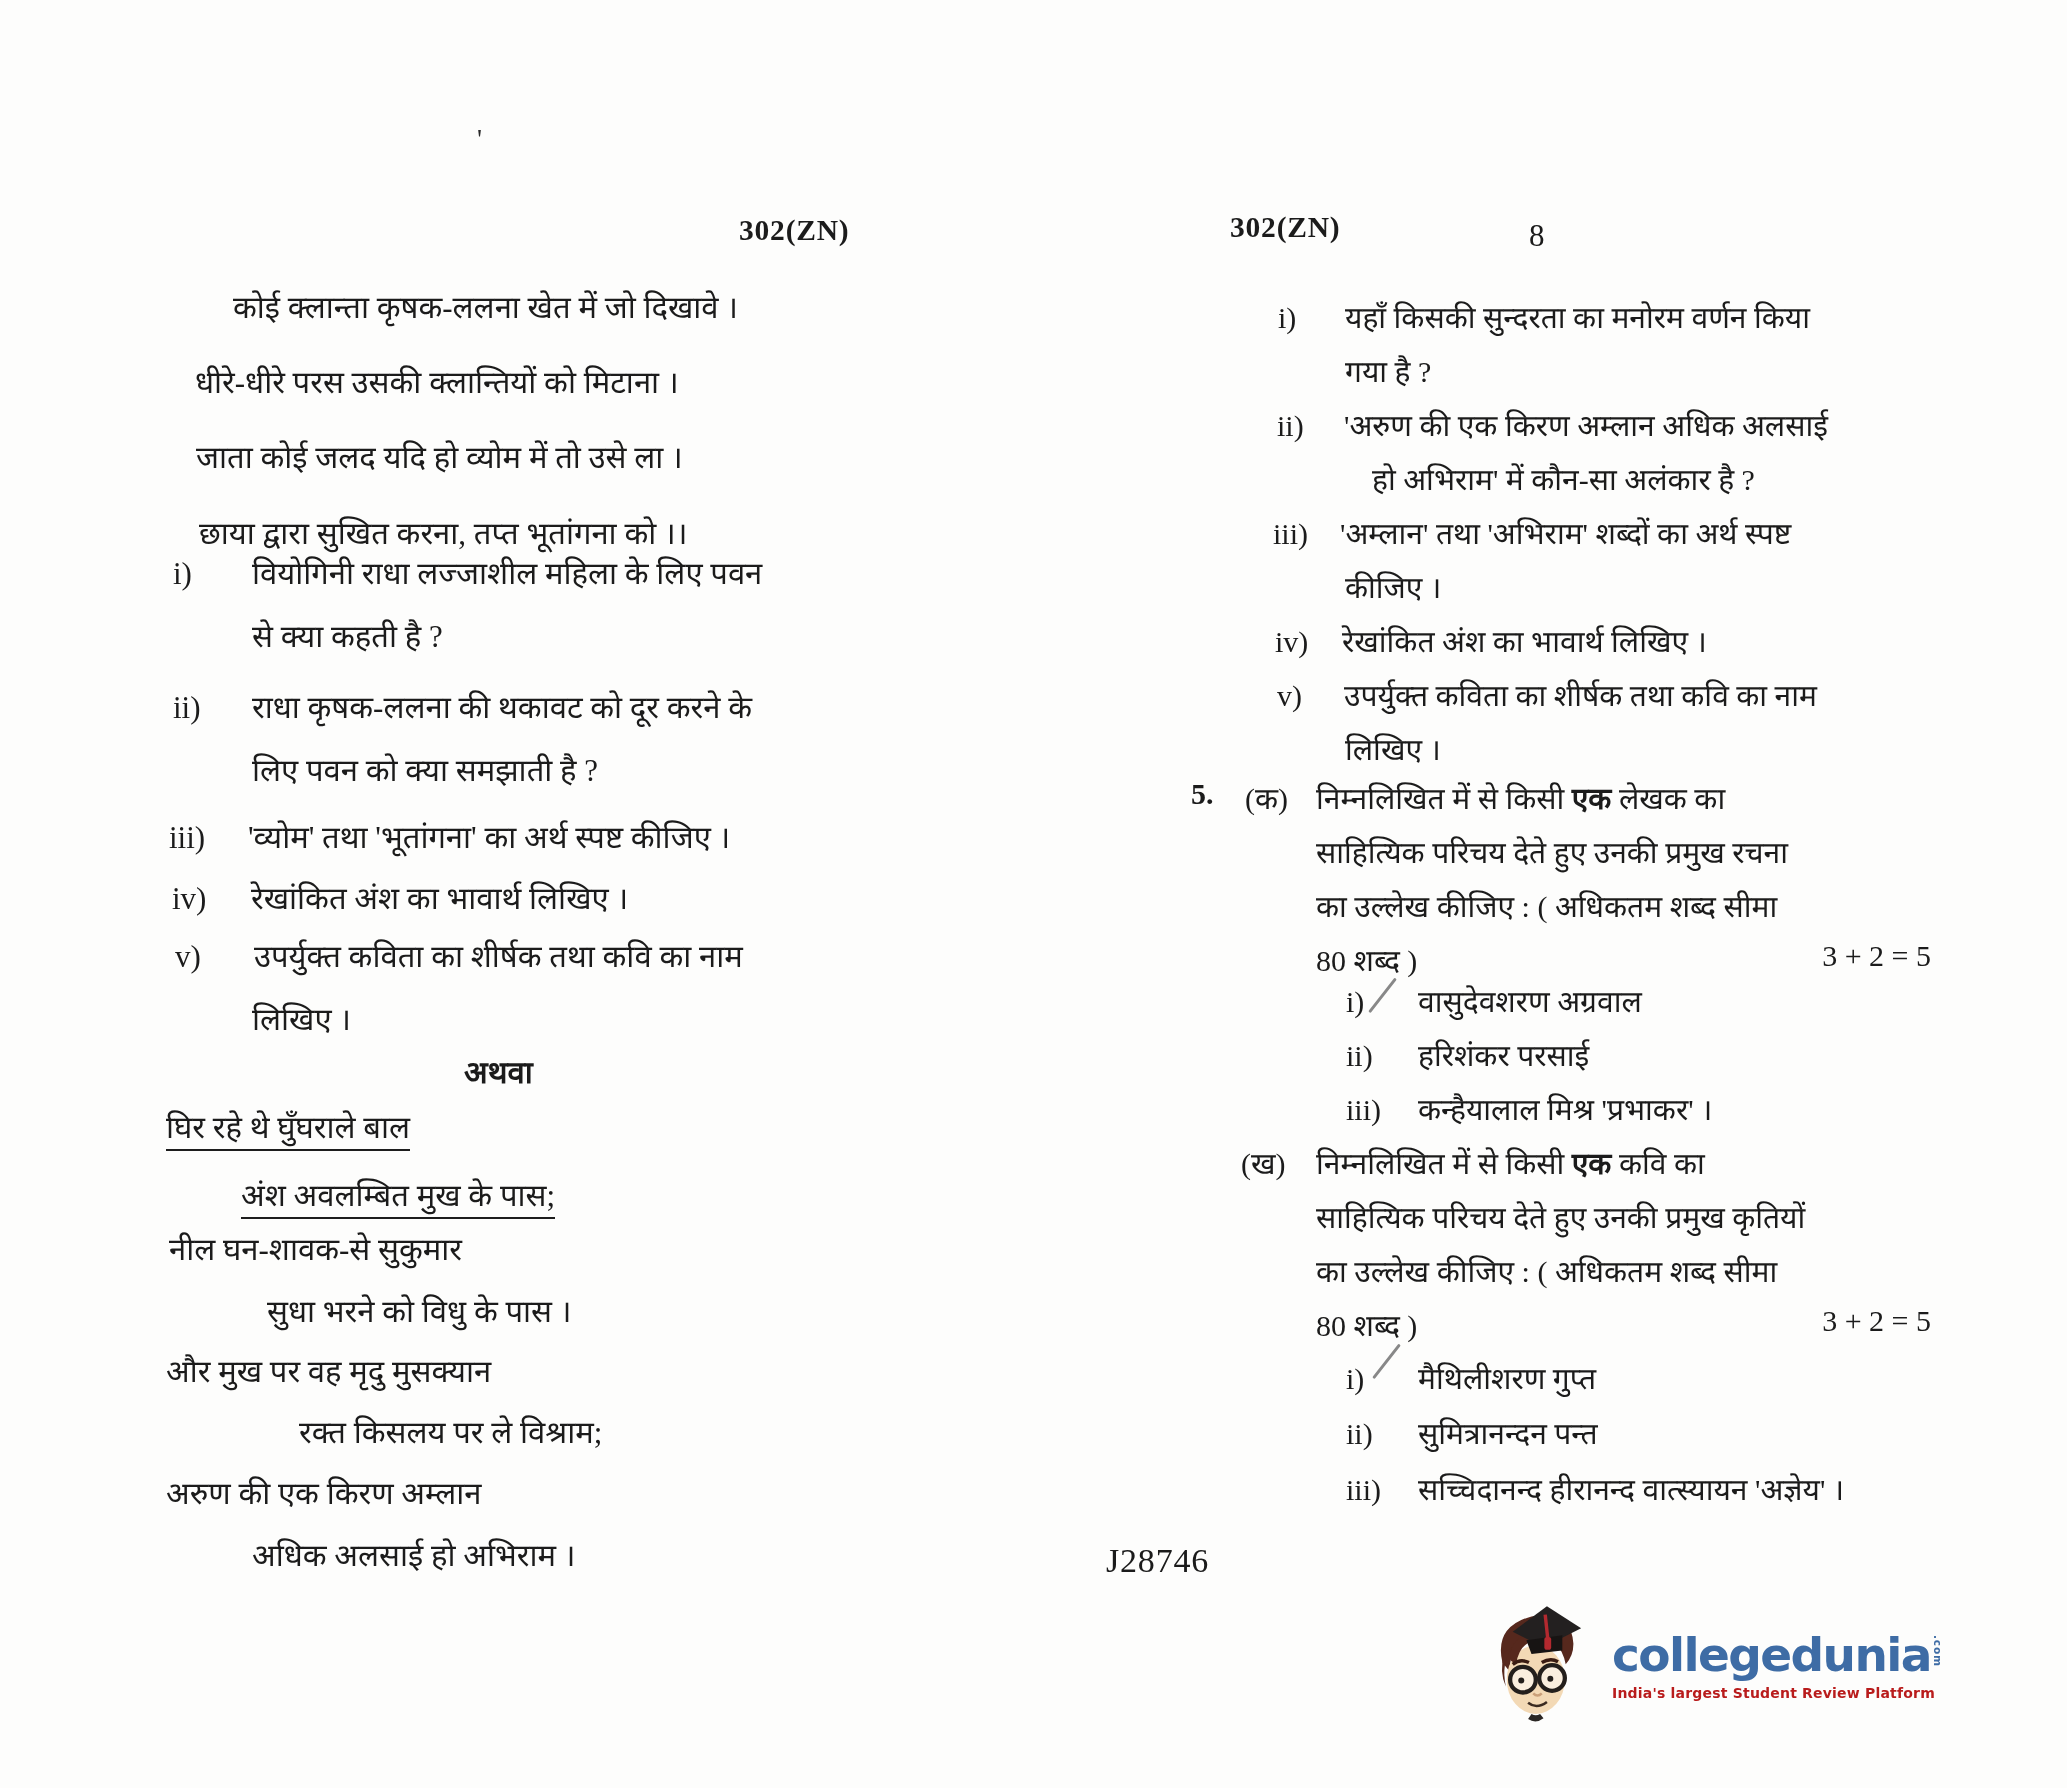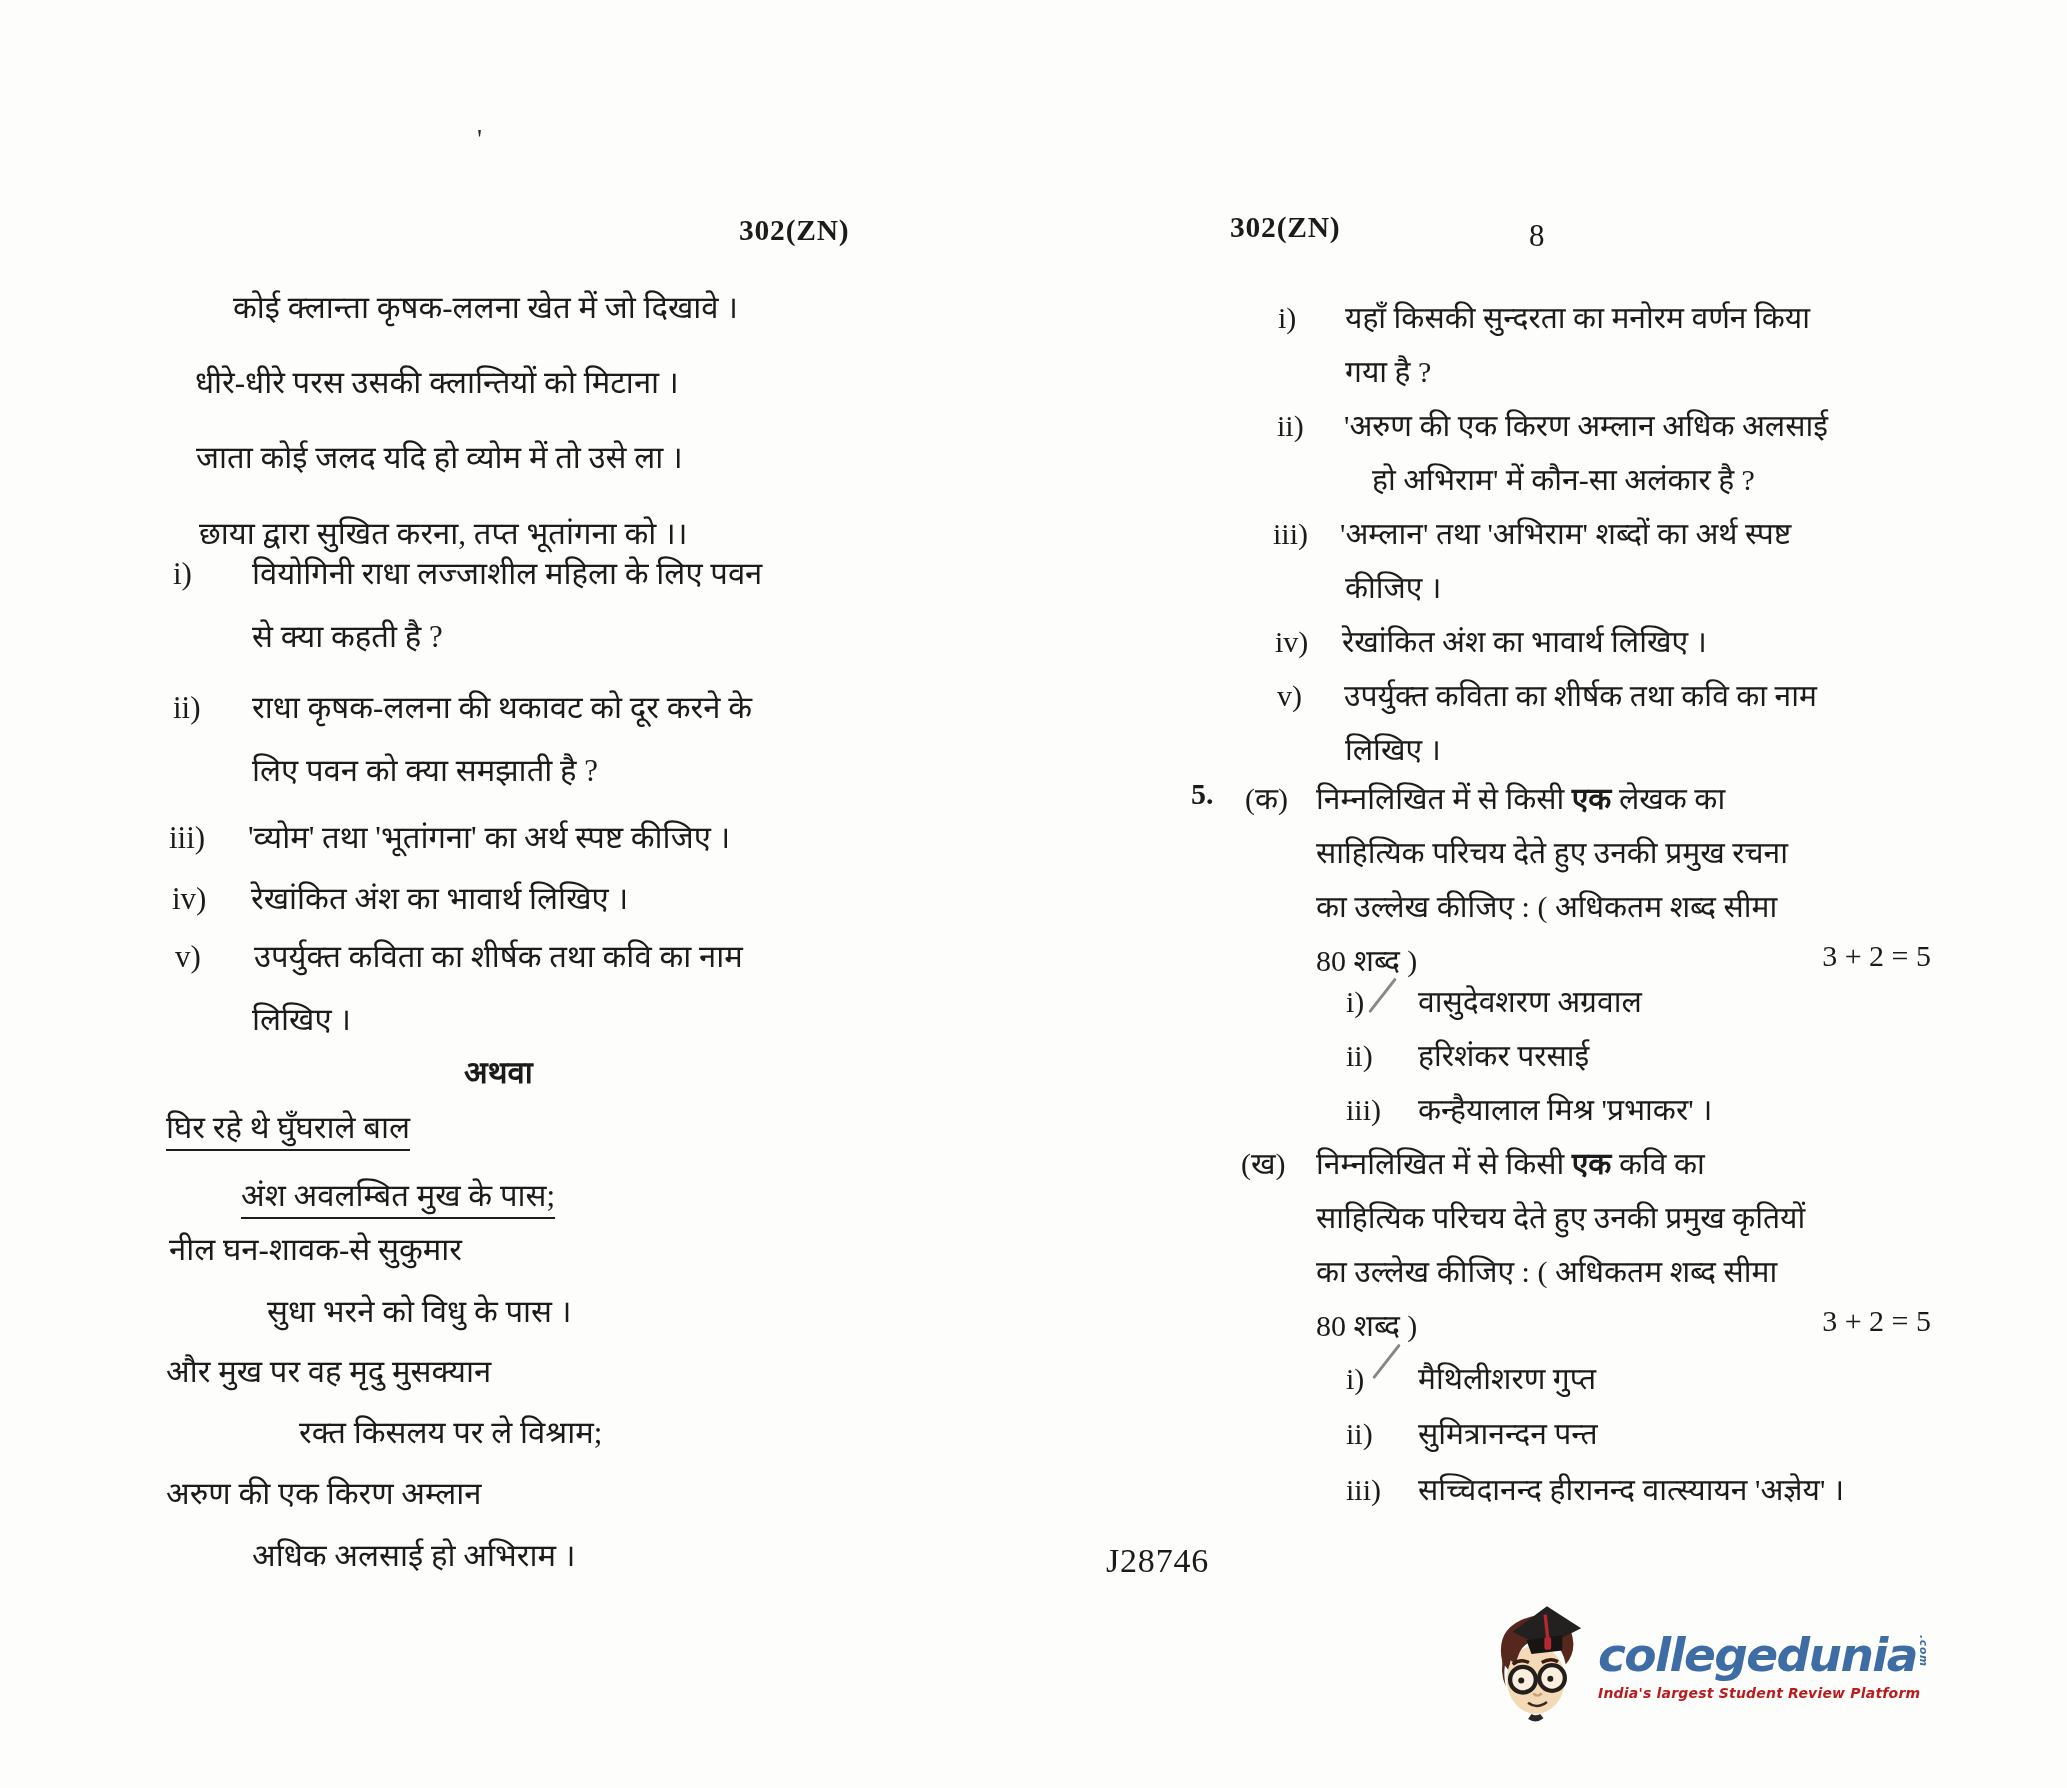--- a/index.html
+++ b/index.html
@@ -15,21 +15,21 @@
   .optnum{display:inline-block;width:72px;}
   .underlined{border-bottom:2.5px solid #1d1d1d;padding-bottom:4.1px;}
   .b{font-weight:bold;}
   .marks{display:inline-block;width:180px;text-align:right;}
   .paper-code{font-size:34px;letter-spacing:0.8px;}
   .page-num{font-size:31px;}
   .stray{font-size:28px;color:#2a2a2a;}
   .tick{position:absolute;width:3.3px;height:43px;background:#4a4a4a;transform:rotate(38deg);opacity:.65;border-radius:1.6px;}
   
   .logo{position:absolute;left:1489px;top:1601px;display:flex;align-items:flex-start;}
-  .logo-text{margin-left:12px;padding-top:29.5px;font-family:"DejaVu Sans","Liberation Sans",sans-serif;font-style:italic;}
+  .logo-text{margin-left:26px;padding-top:29.5px;font-family:"DejaVu Sans","Liberation Sans",sans-serif;}
   .brand-row{display:flex;align-items:flex-start;line-height:1;}
   .brand{font-size:47px;font-weight:bold;letter-spacing:-1.6px;color:#3e6ca5;}
   .tld{writing-mode:vertical-rl;font-size:10.6px;font-weight:bold;color:#3e6ca5;margin-top:4.9px;margin-left:1.6px;letter-spacing:0.8px;}
   .tagline{font-size:14px;font-weight:bold;color:#b91c1c;margin-top:7.4px;letter-spacing:0.2px;}
 </style>
 </head>
 <body>
 
 <div class="sheet">
 

